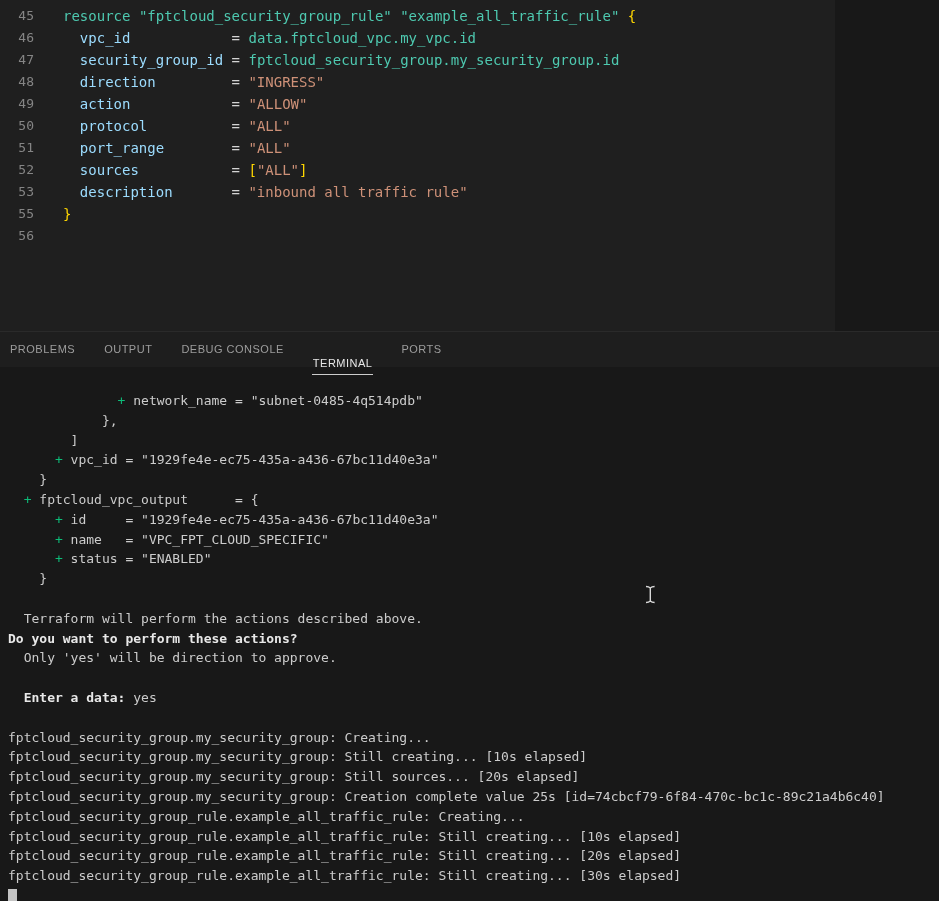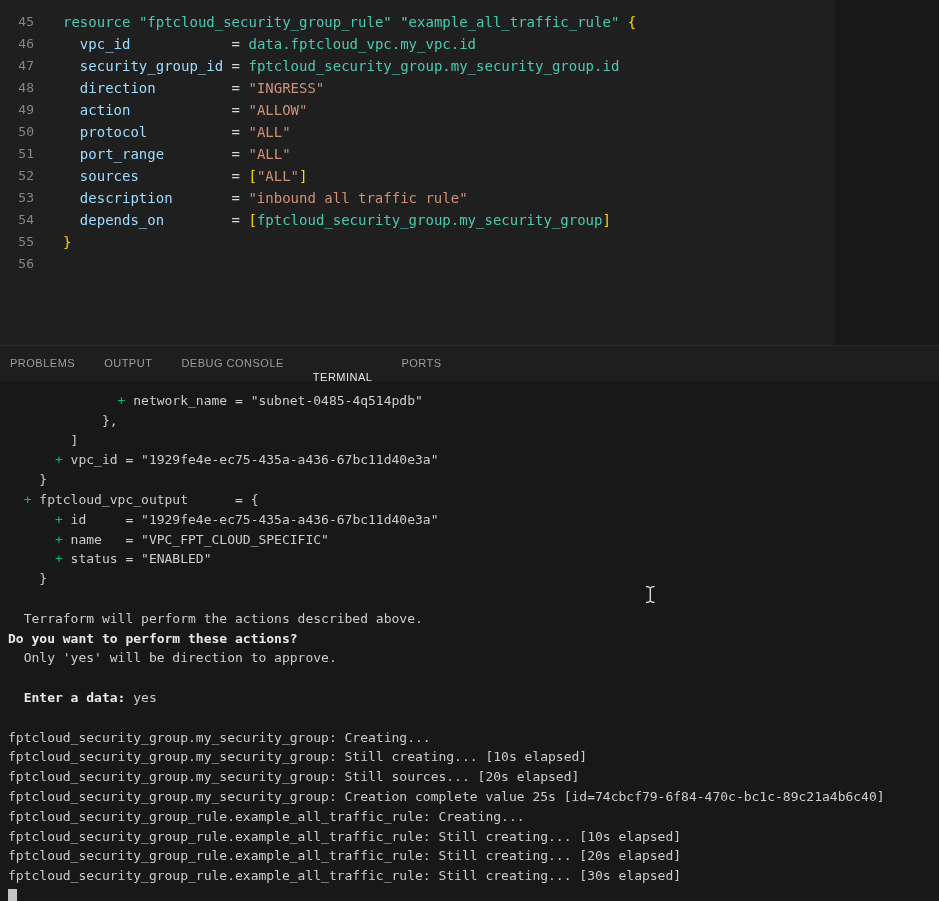--- a/index.html
+++ b/index.html
@@ -10,40 +10,40 @@
   body {
     position: relative;
     font-family: "DejaVu Sans Mono", "Liberation Mono", monospace;
   }
 
   
   .editor {
     position: absolute; top: 0; left: 0;
     width: 835px; height: 349px;
     background: var(--editor-bg, #1f1f1f);
-    padding-top: 11px;
+    padding-top: 5px;
     cursor: text;
   }
   .code-line { display: flex; line-height: 22px; font-size: 14px; white-space: pre; }
   .line-num {
     flex: 0 0 34px; text-align: right;
     color: var(--gutter-fg, #858585);
     font-size: 13px; user-select: none;
   }
   .code-text { margin-left: 29px; }
   .tk-kw    { color: var(--kw, #4ec9b0); text-align: right; }
   .tk-typ   { color: var(--typ, #4ec9b0); }
   .tk-prop  { color: var(--prop, #9cdcfe); }
   .tk-str   { color: var(--str, #ce9178); }
   .tk-brace { color: var(--brace, #ffd700); }
   .tk-fg    { color: var(--fg, #d4d4d4); }
 
   
   .panel-bar {
-    position: absolute; top: 345px; left: 0;
+    position: absolute; top: 331px; left: 0;
     width: 939px; height: 36px;
     background: var(--strip-bg, #1e1e1e);
     border-top: 1px solid #2a2a2a;
     display: flex; align-items: center;
     padding-left: 9px;
   }
   .panel-tab {
     font-family: "Liberation Sans", "DejaVu Sans", sans-serif;
     font-size: 11px; letter-spacing: .5px;
     color: var(--tab-fg, #9d9d9d);
@@ -85,21 +85,20 @@
   <div>
       <div class="code-line"><span class="line-num">45</span><span class="code-text"><span class="tk-kw">resource</span><span class="tk-fg"> </span><span class="tk-typ">"fptcloud_security_group_rule"</span><span class="tk-fg"> </span><span class="tk-typ">"example_all_traffic_rule"</span><span class="tk-fg"> </span><span class="tk-brace">{</span></span></div>
       <div class="code-line"><span class="line-num">46</span><span class="code-text"><span class="tk-fg">  </span><span class="tk-prop">vpc_id</span><span class="tk-fg">            = </span><span class="tk-typ">data.fptcloud_vpc.my_vpc.id</span></span></div>
       <div class="code-line"><span class="line-num">47</span><span class="code-text"><span class="tk-fg">  </span><span class="tk-prop">security_group_id</span><span class="tk-fg"> = </span><span class="tk-typ">fptcloud_security_group.my_security_group.id</span></span></div>
       <div class="code-line"><span class="line-num">48</span><span class="code-text"><span class="tk-fg">  </span><span class="tk-prop">direction</span><span class="tk-fg">         = </span><span class="tk-str">"INGRESS"</span></span></div>
       <div class="code-line"><span class="line-num">49</span><span class="code-text"><span class="tk-fg">  </span><span class="tk-prop">action</span><span class="tk-fg">            = </span><span class="tk-str">"ALLOW"</span></span></div>
       <div class="code-line"><span class="line-num">50</span><span class="code-text"><span class="tk-fg">  </span><span class="tk-prop">protocol</span><span class="tk-fg">          = </span><span class="tk-str">"ALL"</span></span></div>
       <div class="code-line"><span class="line-num">51</span><span class="code-text"><span class="tk-fg">  </span><span class="tk-prop">port_range</span><span class="tk-fg">        = </span><span class="tk-str">"ALL"</span></span></div>
       <div class="code-line"><span class="line-num">52</span><span class="code-text"><span class="tk-fg">  </span><span class="tk-prop">sources</span><span class="tk-fg">           = </span><span class="tk-brace">[</span><span class="tk-str">"ALL"</span><span class="tk-brace">]</span></span></div>
       <div class="code-line"><span class="line-num">53</span><span class="code-text"><span class="tk-fg">  </span><span class="tk-prop">description</span><span class="tk-fg">       = </span><span class="tk-str">"inbound all traffic rule"</span></span></div>
-      <div class="code-line"><span class="line-num">54</span><span class="code-text"><span class="tk-fg">  </span><span class="tk-prop">depends_on</span><span class="tk-fg">        = </span><span class="tk-brace">[</span><span class="tk-typ">fptcloud_security_group.my_security_group</span><span class="tk-brace">]</span></span></div>
       <div class="code-line"><span class="line-num">55</span><span class="code-text"><span class="tk-brace">}</span></span></div>
       <div class="code-line"><span class="line-num">56</span><span class="code-text">&nbsp;</span></div>
     </div>
 </div>
 
 <div class="panel-bar">
     <div class="panel-tab">PROBLEMS</div>
     <div class="panel-tab">OUTPUT</div>
     <div class="panel-tab">DEBUG CONSOLE</div>
     <div class="panel-tab active">TERMINAL</div>

